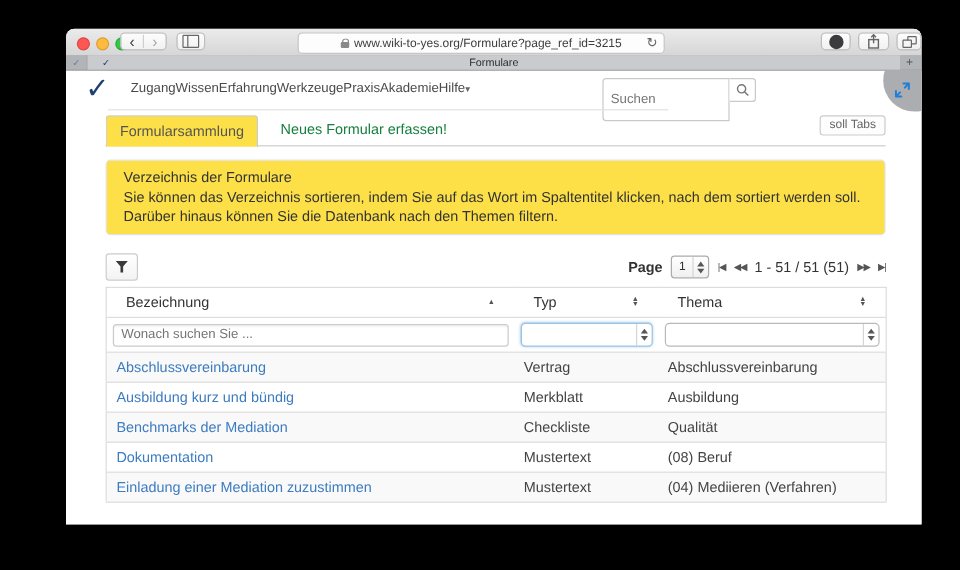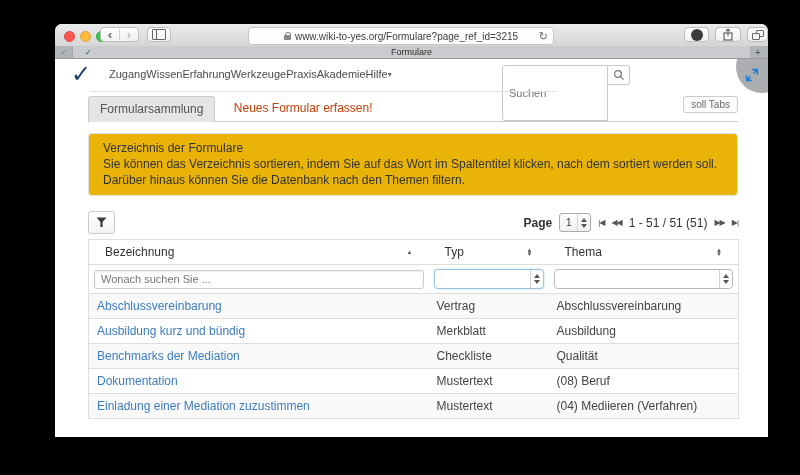--- a/index.html
+++ b/index.html
@@ -49,37 +49,37 @@
   .activetab .fav{position:absolute;left:12px;font-size:8px;font-weight:bold;color:#1d3f72;}
   .newtabbtn{position:absolute;right:3px;top:0;bottom:0;width:14px;display:flex;align-items:center;justify-content:center;
              color:#555;font-size:10px;}
   
   .page{position:absolute;top:35px;left:0;right:0;bottom:0;background:#fff;overflow:hidden;}
   .sitenav{position:relative;height:33px;}
   .logo{position:absolute;left:16px;top:1px;font-size:24px;font-weight:bold;color:#1d3f72;}
   .menu{position:absolute;left:54px;top:9px;display:flex;font-size:11px;color:#4a4a4a;align-items:center;}
   .menu .caret{font-size:8px;color:#666;}
   .searchwrap{position:absolute;left:447px;top:6px;display:flex;}
-  .searchwrap input{width:92px;height:18px;border:1px solid #c9c9c9;border-radius:3px 0 0 3px;padding:18px 6px;
+  .searchwrap input{width:92px;height:18px;border:1px solid #c9c9c9;border-radius:3px 0 0 3px;padding:8px 6px;
                     font-size:11px;font-family:inherit;color:#444;outline:none;}
   .searchbtn{width:22px;height:20px;border:1px solid #c9c9c9;border-left:none;border-radius:0 3px 3px 0;
              background:#fff;display:flex;align-items:center;justify-content:center;box-sizing:border-box;}
   .navdivider{position:absolute;left:35px;top:32px;width:467px;height:1px;background:#e2e2e2;}
   .resizer{position:absolute;top:-18px;right:-20px;width:52px;height:52px;border-radius:50%;
            background:rgba(150,152,156,.8);}
   .resizer svg{position:absolute;left:7px;bottom:9px;}
   
   .content{position:absolute;left:33px;top:36px;width:650px;}
   .pagetabs{position:relative;height:26px;border-bottom:1px solid #ccc;}
-  .ptab-active{display:inline-block;background:#e5e5e5;border:1px solid #ccc;border-bottom:1px solid #fff;
+  .ptab-active{display:inline-block;background:#fde047;border:1px solid #ccc;border-bottom:1px solid #fff;
                border-radius:3px 3px 0 0;padding:5px 11px 6px;font-size:12px;color:#555;position:relative;top:1px;}
-  .ptab-link{font-size:12px;color:#c2410c;text-decoration:none;margin-left:14px;}
+  .ptab-link{font-size:12px;color:#15803d;text-decoration:none;margin-left:14px;}
   .ohnetabs{position:absolute;right:0;top:1px;border:1px solid #ccc;border-radius:3px;background:#fdfdfd;
             font-size:10px;color:#666;padding:2px 7px;}
-  .infobox{margin-top:11px;background:#eab308;border:1px solid #e3e3e3;border-radius:4px;
+  .infobox{margin-top:11px;background:#fde047;border:1px solid #e3e3e3;border-radius:4px;
            padding:6px 18px 7px 14px;font-size:12px;line-height:16px;color:#333;}
   .pgrow{margin-top:14px;display:flex;justify-content:space-between;align-items:center;height:25px;}
   .filterbtn{width:27px;height:23px;border:1px solid #ccc;border-radius:3px;background:linear-gradient(#fff,#f3f3f3);
              display:flex;align-items:center;justify-content:center;padding:0;}
   .pgctrl{display:flex;align-items:center;gap:7px;font-size:12px;color:#333;}
   .pglabel{font-weight:bold;}
   .pgselect{width:30px;height:17px;border:1px solid #ababab;border-radius:3px;background:linear-gradient(#fff,#f0f0f0);
             display:flex;align-items:center;position:relative;font-size:10px;color:#333;}
   .pgselect .val{flex:1;text-align:center;}
   .stepper{display:flex;flex-direction:column;gap:2px;padding:0 3px;border-left:1px solid #d5d5d5;height:100%;

